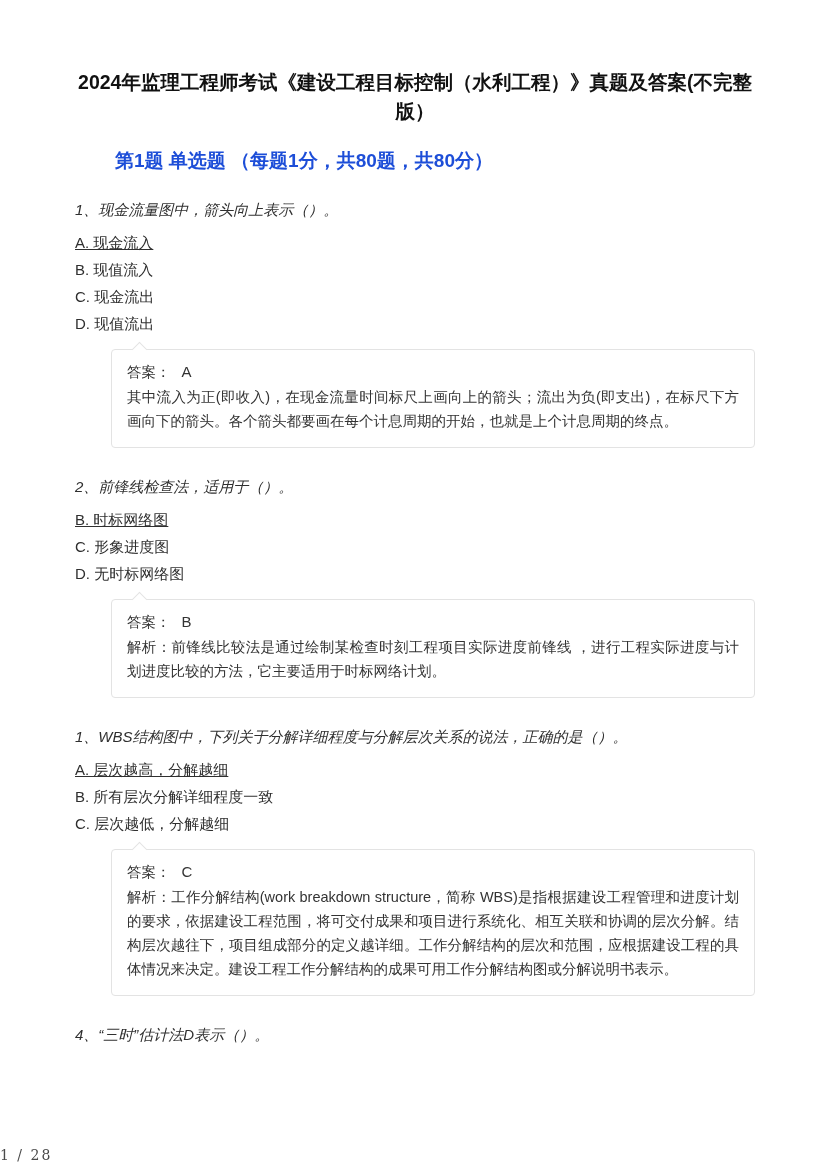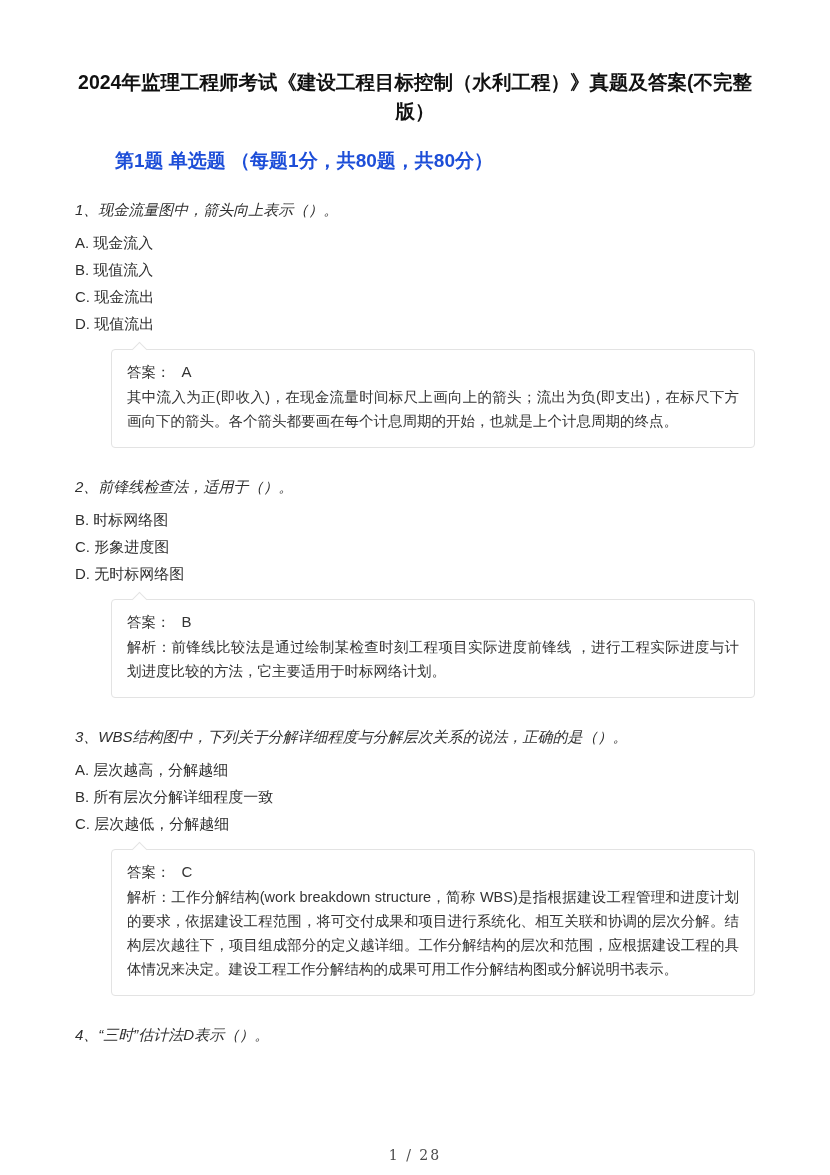--- a/index.html
+++ b/index.html
@@ -37,21 +37,21 @@
     line-height: 21px;
     color: #2f2f2f;
     font-style: italic;
   }
   .option {
     font-size: 15px;
     line-height: 20px;
     margin-top: 7px;
     color: #2f2f2f;
   }
-  .stem + .option { margin-top: 13px; }
+  .stem + .option { margin-top: 13px; text-decoration: underline; }
   .answer-box {
     position: relative;
     margin-top: 15px;
     border: 1px solid #e3e3e3;
     border-radius: 4px;
     padding: 9px 15px 14px 15px;
     font-size: 14.5px;
     line-height: 24px;
     color: #333333;
     background: #ffffff;
@@ -73,21 +73,21 @@
   .answer-value {
     margin-left: 11px;
     font-size: 15px;
   }
   .analysis { text-align: justify; }
   .page-footer {
     position: absolute;
     left: 0;
     bottom: 12px;
     width: 830px;
-    text-align: center;
+    text-align: left;
     font-family: "DejaVu Serif", serif;
     font-size: 14px;
     color: #4a4a4a;
     letter-spacing: 2px;
   }
 </style>
 </head>
 <body>
 
 <div class="page">
@@ -119,21 +119,21 @@
       <div class="answer-line">
         <span>答案：</span><span class="answer-value">B</span>
       </div>
       <div class="analysis">
         <span>解析：</span><span>前锋线比较法是通过绘制某检查时刻工程项目实际进度前锋线 ，进行工程实际进度与计划进度比较的方法，它主要适用于时标网络计划。</span>
       </div>
     </div>
   </section>
 
   <section class="question">
-    <div class="stem">3、WBS结构图中，下列关于分解详细程度与分解层次关系的说法，正确的是（）。</div>
+    <div class="stem">1、WBS结构图中，下列关于分解详细程度与分解层次关系的说法，正确的是（）。</div>
     <div class="option">A. 层次越高，分解越细</div>
     <div class="option">B. 所有层次分解详细程度一致</div>
     <div class="option">C. 层次越低，分解越细</div>
     <div class="answer-box">
       <div class="answer-line">
         <span>答案：</span><span class="answer-value">C</span>
       </div>
       <div class="analysis">
         <span>解析：</span><span>工作分解结构(work breakdown structure，简称 WBS)是指根据建设工程管理和进度计划的要求，依据建设工程范围，将可交付成果和项目进行系统化、相互关联和协调的层次分解。结构层次越往下，项目组成部分的定义越详细。工作分解结构的层次和范围，应根据建设工程的具体情况来决定。建设工程工作分解结构的成果可用工作分解结构图或分解说明书表示。</span>
       </div>

